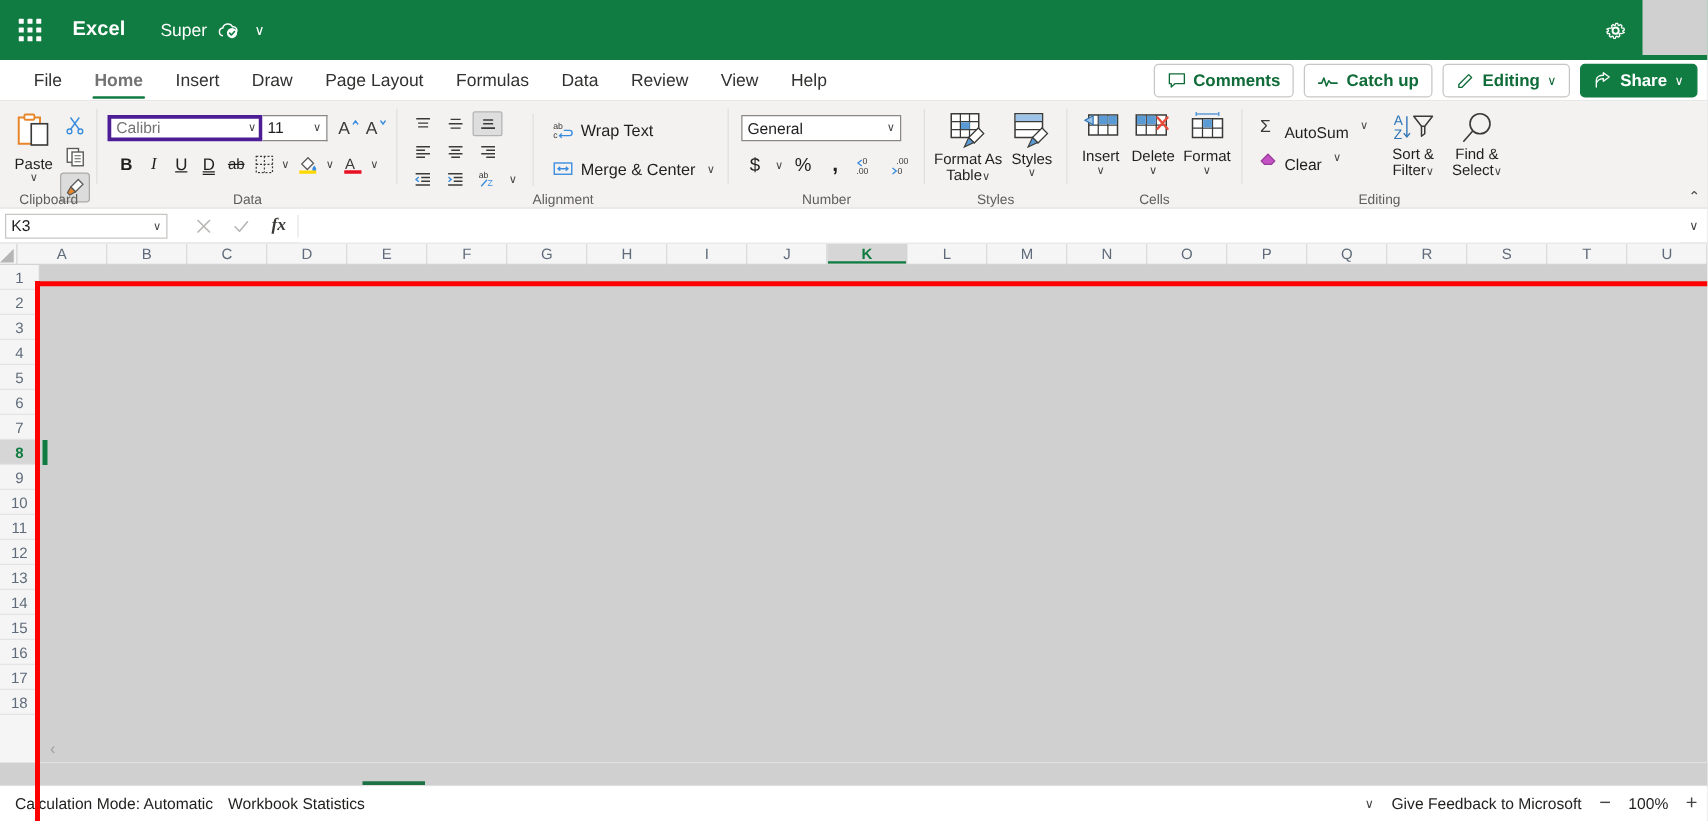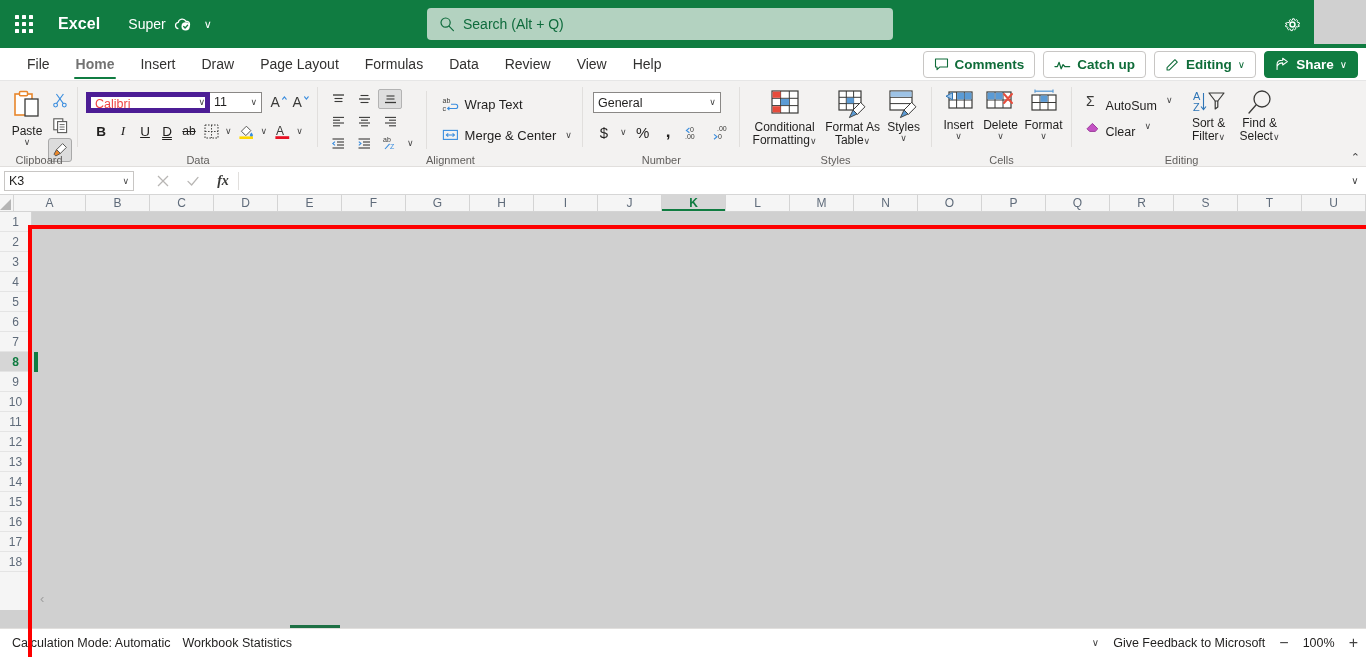--- a/index.html
+++ b/index.html
@@ -68,22 +68,22 @@
   .bigbtn { width:54px; display:flex; flex-direction:column; align-items:center; cursor:pointer; padding-top:2px;}
   .bigbtn .bl { font-size:12px; color:#201f1e; text-align:center; line-height:13px; margin-top:2px;}
   .bigbtn .bchev{ font-size:9px; color:#444; line-height:9px;}
 
   
   .undogrp { width:44px; }
   .undoico { width:30px; height:26px; display:flex; align-items:center; justify-content:center; }
 
   
   .fontname {
-    width:124px; height:21px; border:5px solid #4c1d95; background:#fff; font-size:12.5px;
-    padding:0 4px; font-family:"Liberation Sans",sans-serif; color:#ef4444;
+    width:124px; height:21px; border:3px solid #4c1d95; background:#fff; font-size:12.5px;
+    padding:0 4px; font-family:"Liberation Sans",sans-serif; color:#737373;
     -webkit-appearance:none; appearance:none;
   }
   .fontsize {
     width:52px; height:21px; border:1px solid #8a8886; border-left:none; background:#fff; font-size:12.5px;
     padding:0 4px; font-family:"Liberation Sans",sans-serif; color:#201f1e;
     -webkit-appearance:none; appearance:none;
   }
   .selwrap { position:relative; display:inline-flex; }
   .selwrap .sc { position:absolute; right:5px; top:5px; font-size:9px; color:#444; pointer-events:none;}
   .fbtn { width:22px; height:22px; display:flex; align-items:center; justify-content:center; font-size:13.5px; cursor:pointer; border-radius:3px;}
@@ -172,27 +172,20 @@
     <div class="doc-name">Super</div>
     <span class="cloud-ico">
       <svg width="18" height="16" viewBox="0 0 18 16">
         <path d="M4.4 12.6a3.1 3.1 0 0 1-.2-6.16A4.2 4.2 0 0 1 12 5.4a2.9 2.9 0 0 1 1.2 5.7" fill="none" stroke="#fff" stroke-width="1.2"></path>
         <circle cx="11.6" cy="10.4" r="4.1" fill="#fff"></circle>
         <path d="M9.7 10.5l1.4 1.5 2.5-2.8" fill="none" stroke="#107c41" stroke-width="1.3" stroke-linecap="round" stroke-linejoin="round"></path>
       </svg>
     </span>
     <span class="tb-chevron">∨</span>
 
-    <div class="searchwrap">
-      <svg class="search-ico" viewBox="0 0 16 16">
-        <circle cx="6.6" cy="6.6" r="4.6" fill="none" stroke="#0e6b3c" stroke-width="1.2"></circle>
-        <line x1="10" y1="10.2" x2="14.4" y2="14.6" stroke="#0e6b3c" stroke-width="1.2" stroke-linecap="round"></line>
-      </svg>
-      <input class="searchbox" type="text" placeholder="Search (Alt + Q)" style="">
-    </div>
 
     <div class="gear">
       <svg width="19" height="19" viewBox="0 0 20 20">
         <path d="M10 6.6a3.4 3.4 0 1 0 0 6.8 3.4 3.4 0 0 0 0-6.8zm0 5.2a1.8 1.8 0 1 1 0-3.6 1.8 1.8 0 0 1 0 3.6z" fill="#fff"></path>
         <path d="M17.4 11.6l-1.3-.6.05-1 1.3-.6-.55-1.6-1.4.2-.62-.8.5-1.35-1.3-1-1.1.9-.92-.38-.25-1.4h-1.7l-.25 1.4-.92.38-1.1-.9-1.3 1 .5 1.35-.62.8-1.4-.2L2.55 8.8l1.3.6.05 1-1.3.6.55 1.6 1.4-.2.62.8-.5 1.35 1.3 1 1.1-.9.92.38.25 1.4h1.7l.25-1.4.92-.38 1.1.9 1.3-1-.5-1.35.62-.8 1.4.2z" fill="none" stroke="#fff" stroke-width="1.05" stroke-linejoin="round"></path>
       </svg>
     </div>
     <div class="winpane"></div>
   </div>
 
@@ -469,35 +462,20 @@
             <text x="6" y="7" font-family="Liberation Sans, sans-serif" font-size="7" fill="#3a3a38">.00</text>
             <polyline points="3,10.4 6,12.8 3,15.2" fill="none" stroke="#3a8dde" stroke-width="1.1"></polyline>
             <text x="7" y="15" font-family="Liberation Sans, sans-serif" font-size="7" fill="#3a3a38">0</text>
           </svg>
         </span>
       </div>
       <div class="glabel">Number</div>
     </div>
 
     <div class="grp sep" style="flex-direction:row;align-items:flex-start;padding-top:6px;padding-left:6px;">
-      <div class="bigbtn" style="width:78px;">
-        <svg width="34" height="30" viewBox="0 0 34 30">
-          <rect x="4" y="2" width="26" height="22" fill="#fff" stroke="#3a3a38" stroke-width="1.2"></rect>
-          <line x1="4" y1="9.3" x2="30" y2="9.3" stroke="#3a3a38" stroke-width="1"></line>
-          <line x1="4" y1="16.6" x2="30" y2="16.6" stroke="#3a3a38" stroke-width="1"></line>
-          <line x1="12.6" y1="2" x2="12.6" y2="24" stroke="#3a3a38" stroke-width="1"></line>
-          <line x1="21.3" y1="2" x2="21.3" y2="24" stroke="#3a3a38" stroke-width="1"></line>
-          <rect x="4.6" y="2.6" width="8" height="6.2" fill="#e74c3c"></rect>
-          <rect x="12.9" y="9.9" width="8.1" height="6.2" fill="#5b9bd5"></rect>
-          <rect x="4.6" y="17.2" width="8" height="6.2" fill="#e74c3c"></rect>
-        </svg>
-        <span class="bl">
-          <span>Conditional Formatting</span><span class="bchev">∨</span>
-        </span>
-      </div>
       <div class="bigbtn" style="width:58px;">
         <svg width="34" height="30" viewBox="0 0 34 30">
           <rect x="3" y="2" width="22" height="19" fill="#fff" stroke="#3a3a38" stroke-width="1.2"></rect>
           <line x1="3" y1="8.3" x2="25" y2="8.3" stroke="#3a3a38" stroke-width="1"></line>
           <line x1="3" y1="14.6" x2="25" y2="14.6" stroke="#3a3a38" stroke-width="1"></line>
           <line x1="10.3" y1="2" x2="10.3" y2="21" stroke="#3a3a38" stroke-width="1"></line>
           <line x1="17.6" y1="2" x2="17.6" y2="21" stroke="#3a3a38" stroke-width="1"></line>
           <rect x="10.8" y="8.8" width="7" height="5.5" fill="#5b9bd5"></rect>
           <path d="M17 21l7.6-7.6 4.4 4.4-7.6 7.6z" fill="#fff" stroke="#3a3a38" stroke-width="1"></path>
           <path d="M17 21l-3.6 7.6 7.6-3.6z" fill="#5b9bd5" stroke="#3a3a38" stroke-width="0.9"></path>

